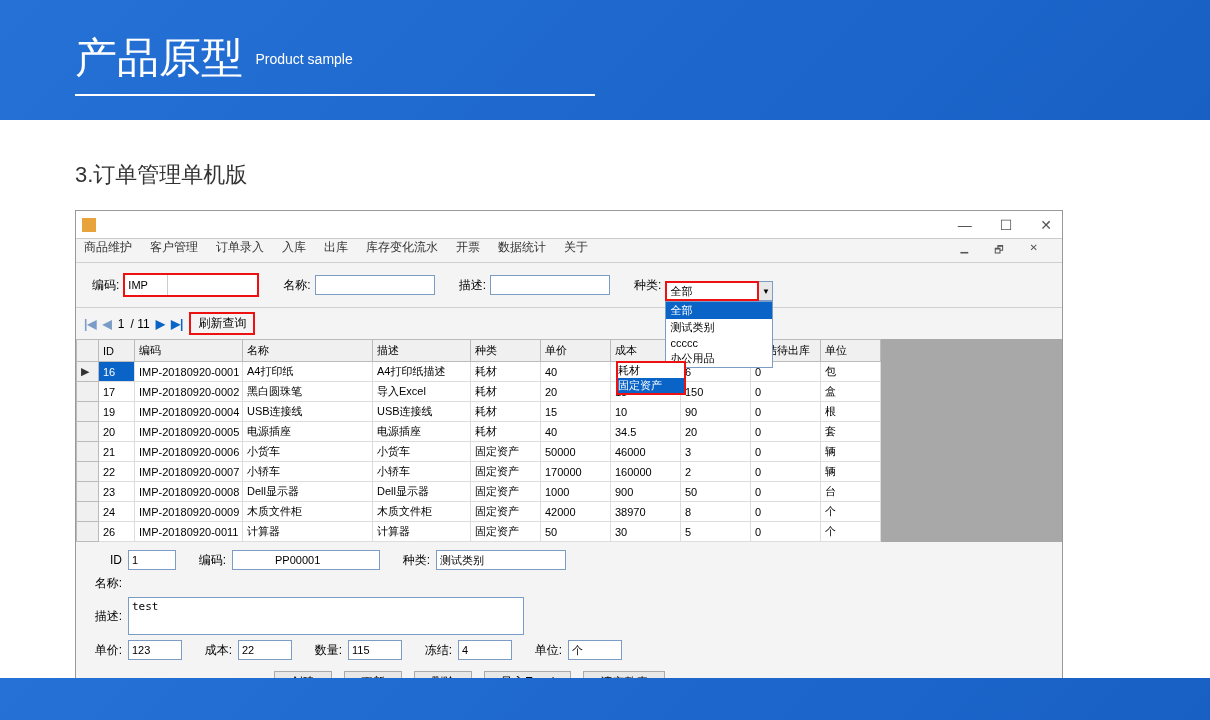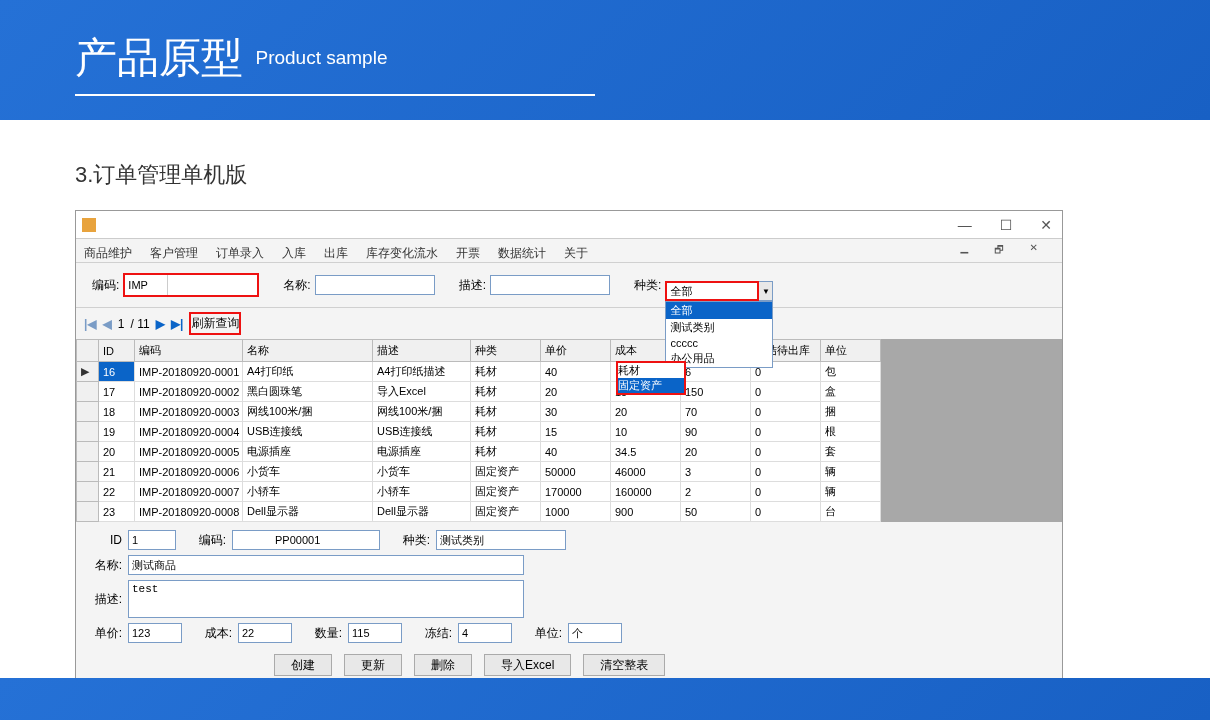--- a/index.html
+++ b/index.html
@@ -1,28 +1,28 @@
 <!DOCTYPE html>
 <html><head>
 <meta charset="utf-8">
 <style>
 * { box-sizing: border-box; margin: 0; padding: 0; }
 body { font-family: "Microsoft YaHei", SimSun, Arial, sans-serif; background: #fff; width: 1210px; height: 720px; overflow: hidden; }
 .header { height: 120px; background: linear-gradient(135deg, #2571d6 0%, #1860c4 100%); position: relative; padding: 30px 0 0 75px; }
 .header-title { color: #fff; font-size: 42px; font-weight: 300; display: inline-block; }
-.header-sub { color: #fff; font-size: 19px; font-weight: 300; margin-left: 8px; vertical-align: 8px; }
+.header-sub { color: #fff; font-size: 14px; font-weight: 300; margin-left: 8px; vertical-align: 8px; }
 .header-divider { height: 2px; width: 520px; background: #fff; margin-top: 8px; }
 .content { padding: 40px 75px 0 75px; }
 .section-title { font-size: 22px; color: #333; margin-bottom: 20px; }
 .window { border: 1px solid #999; background: #f0f0f0; width: 988px; }
 .titlebar { height: 28px; background: #fff; border-bottom: 1px solid #ccc; display: flex; align-items: center; padding: 0 6px; font-size: 11px; color: #333; }
 .titlebar-icon { width: 14px; height: 14px; margin-right: 5px; background: #e8a33d; display: inline-block; }
 .window-controls { margin-left: auto; display: flex; gap: 20px; font-size: 14px; color: #555; }
 .window-controls span { cursor: pointer; padding: 0 4px; }
-.menubar { height: 24px; background: #f4f4f4; border-bottom: 1px solid #d0d0d0; display: flex; align-items: flex-end; padding: 0 8px; font-size: 12px; color: #333; position: relative; }
+.menubar { height: 24px; background: #f4f4f4; border-bottom: 1px solid #d0d0d0; display: flex; align-items: flex-start; padding: 0 8px; font-size: 12px; color: #333; position: relative; }
 .menubar span { margin-right: 18px; cursor: pointer; }
 .child-controls { position: absolute; right: 6px; top: 3px; font-size: 10px; color: #555; display: flex; gap: 8px; }
 .filterbar { padding: 6px 8px; background: #f4f4f4; display: flex; align-items: center; font-size: 12px; gap: 4px; flex-wrap: wrap; }
 .filterbar label { margin-left: 8px; }
 .filterbar input, .filterbar select { height: 20px; border: 1px solid #7a9cc6; font-size: 11px; padding: 0 3px; background: #fff; }
 .red-box { border: 2px solid #e11 !important; }
 .red-wrap { border: 2px solid #e11; display: inline-flex; align-items: center; }
 .pagerbar { padding: 4px 8px; background: #f4f4f4; display: flex; align-items: center; font-size: 12px; gap: 6px; border-top: 1px solid #d0d0d0; }
 .pagerbar .nav { color: #7a9cc6; font-weight: bold; cursor: pointer; }
 .dropdown-wrap { position: relative; display: inline-block; margin-top: 12px; }
@@ -35,21 +35,21 @@
 .grid td { border: 1px solid #ddd; padding: 2px 4px; height: 18px; overflow: hidden; white-space: nowrap; }
 .grid .rowhead { background: #f0f0f0; width: 22px; border: 1px solid #bbb; }
 .grid .sel-cell { background: #0a64c8 !important; color: #fff; }
 .grid .marker { color: #333; }
 .side-dd { position: absolute; background: #fff; border: 1px solid #7a9cc6; font-size: 11px; z-index: 101; width: 70px; }
 .side-dd .hl { background: #0a64c8; color: #fff; }
 .detail { background: #f4f4f4; padding: 8px; font-size: 12px; }
 .detail-row { display: flex; align-items: center; margin-bottom: 5px; gap: 4px; }
 .detail-row label { width: 38px; text-align: right; margin-right: 2px; }
 .detail-row input { height: 20px; border: 1px solid #7a9cc6; font-size: 11px; padding: 0 3px; background: #fff; }
-.detail-row textarea { border: 1px solid #7a9cc6; font-size: 11px; padding: 2px 3px; background: #fff; resize: none; font-family: Liberation Mono, monospace; }
+.detail-row textarea { border: 1px solid #7a9cc6; font-size: 11px; padding: 2px 3px; background: #fff; resize: none; }
 .btn-row { display: flex; gap: 12px; padding: 6px 0 2px 190px; }
 .btn { height: 22px; padding: 0 16px; background: #e8e8e8; border: 1px solid #aaa; font-size: 12px; cursor: pointer; }
 .footer { position: absolute; bottom: 0; left: 0; right: 0; height: 42px; background: linear-gradient(135deg, #2571d6 0%, #1860c4 100%); }
 </style>
 </head>
 <body>
 
 <div class="header">
   <span class="header-title">产品原型</span>
   <span class="header-sub">Product sample</span>
@@ -108,21 +108,21 @@
       </span>
     </div>
 
     <div class="pagerbar">
       <span class="nav">|◀</span>
       <span class="nav">◀</span>
       <span>1</span>
       <span>/ 11</span>
       <span class="nav" style="color:#0a64c8">▶</span>
       <span class="nav" style="color:#0a64c8">▶|</span>
-      <span class="red-wrap" style="padding:1px 0;cursor:pointer">
+      <span class="red-wrap" style="padding:1px 7px;cursor:pointer">
           <span>刷新查询</span>
         </span>
     </div>
 
     <div class="grid-area" style="position:relative">
       <table class="grid">
         <colgroup>
           <col style="width:22px">
             <col style="width:36px">
             <col style="width:108px">
@@ -176,34 +176,20 @@
               <td>耗材</td>
               <td>20</td>
               <td>15</td>
               <td>150</td>
               <td>0</td>
               <td>盒</td>
               <td style="background:#a8a8a8;border-color:#a8a8a8"></td>
             </tr>
             <tr>
               <td class="rowhead marker"></td>
-              <td class="">18</td>
-              <td>IMP-20180920-0003</td>
-              <td>网线100米/捆</td>
-              <td>网线100米/捆</td>
-              <td>耗材</td>
-              <td>30</td>
-              <td>20</td>
-              <td>70</td>
-              <td>0</td>
-              <td>捆</td>
-              <td style="background:#a8a8a8;border-color:#a8a8a8"></td>
-            </tr>
-            <tr>
-              <td class="rowhead marker"></td>
               <td class="">19</td>
               <td>IMP-20180920-0004</td>
               <td>USB连接线</td>
               <td>USB连接线</td>
               <td>耗材</td>
               <td>15</td>
               <td>10</td>
               <td>90</td>
               <td>0</td>
               <td>根</td>
@@ -258,40 +244,67 @@
               <td>Dell显示器</td>
               <td>Dell显示器</td>
               <td>固定资产</td>
               <td>1000</td>
               <td>900</td>
               <td>50</td>
               <td>0</td>
               <td>台</td>
               <td style="background:#a8a8a8;border-color:#a8a8a8"></td>
             </tr>
+            <tr>
+              <td class="rowhead marker"></td>
+              <td class="">24</td>
+              <td>IMP-20180920-0009</td>
+              <td>木质文件柜</td>
+              <td>木质文件柜</td>
+              <td>固定资产</td>
+              <td>42000</td>
+              <td>38970</td>
+              <td>8</td>
+              <td>0</td>
+              <td>个</td>
+              <td style="background:#a8a8a8;border-color:#a8a8a8"></td>
+            </tr>
+            <tr>
+              <td class="rowhead marker"></td>
+              <td class="">26</td>
+              <td>IMP-20180920-0011</td>
+              <td>计算器</td>
+              <td>计算器</td>
+              <td>固定资产</td>
+              <td>50</td>
+              <td>30</td>
+              <td>5</td>
+              <td>0</td>
+              <td>个</td>
+              <td style="background:#a8a8a8;border-color:#a8a8a8"></td>
+            </tr>
           </tbody>
       </table>
       <div class="side-dd red-box" style="top:22px;left:540px">
         <div>耗材</div>
         <div class="hl">固定资产</div>
       </div>
     </div>
 
     <div class="detail">
       <div class="detail-row">
         <label>ID</label>
         <input style="width: 48px;" value="1">
         <label style="margin-left:8px">编码:</label>
         <input style="width: 148px; padding-left: 42px;" value="PP00001">
         <label style="margin-left:8px">种类:</label>
         <input style="width: 130px;" value="测试类别">
       </div>
       <div class="detail-row">
         <label>名称:</label>
-        <input style="width: 396px;" value="测试商品">
       </div>
       <div class="detail-row">
         <label>描述:</label>
         <textarea style="width: 396px; height: 38px;">test</textarea>
       </div>
       <div class="detail-row">
         <label>单价:</label>
         <input style="width: 54px;" value="123">
         <label style="margin-left:8px">成本:</label>
         <input style="width: 54px;" value="22">

